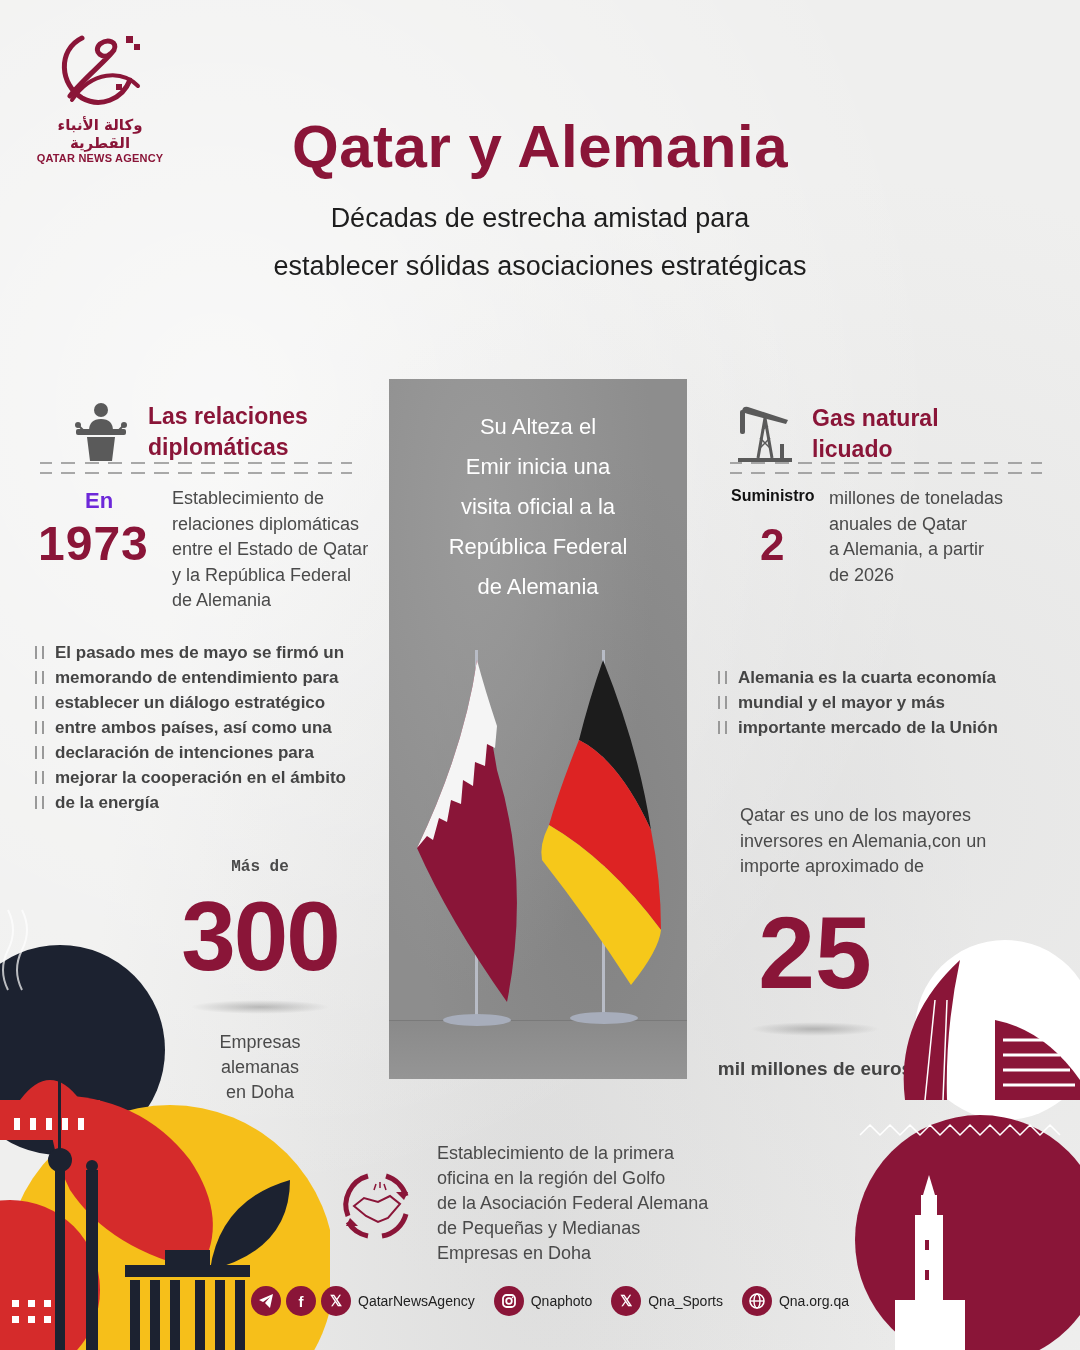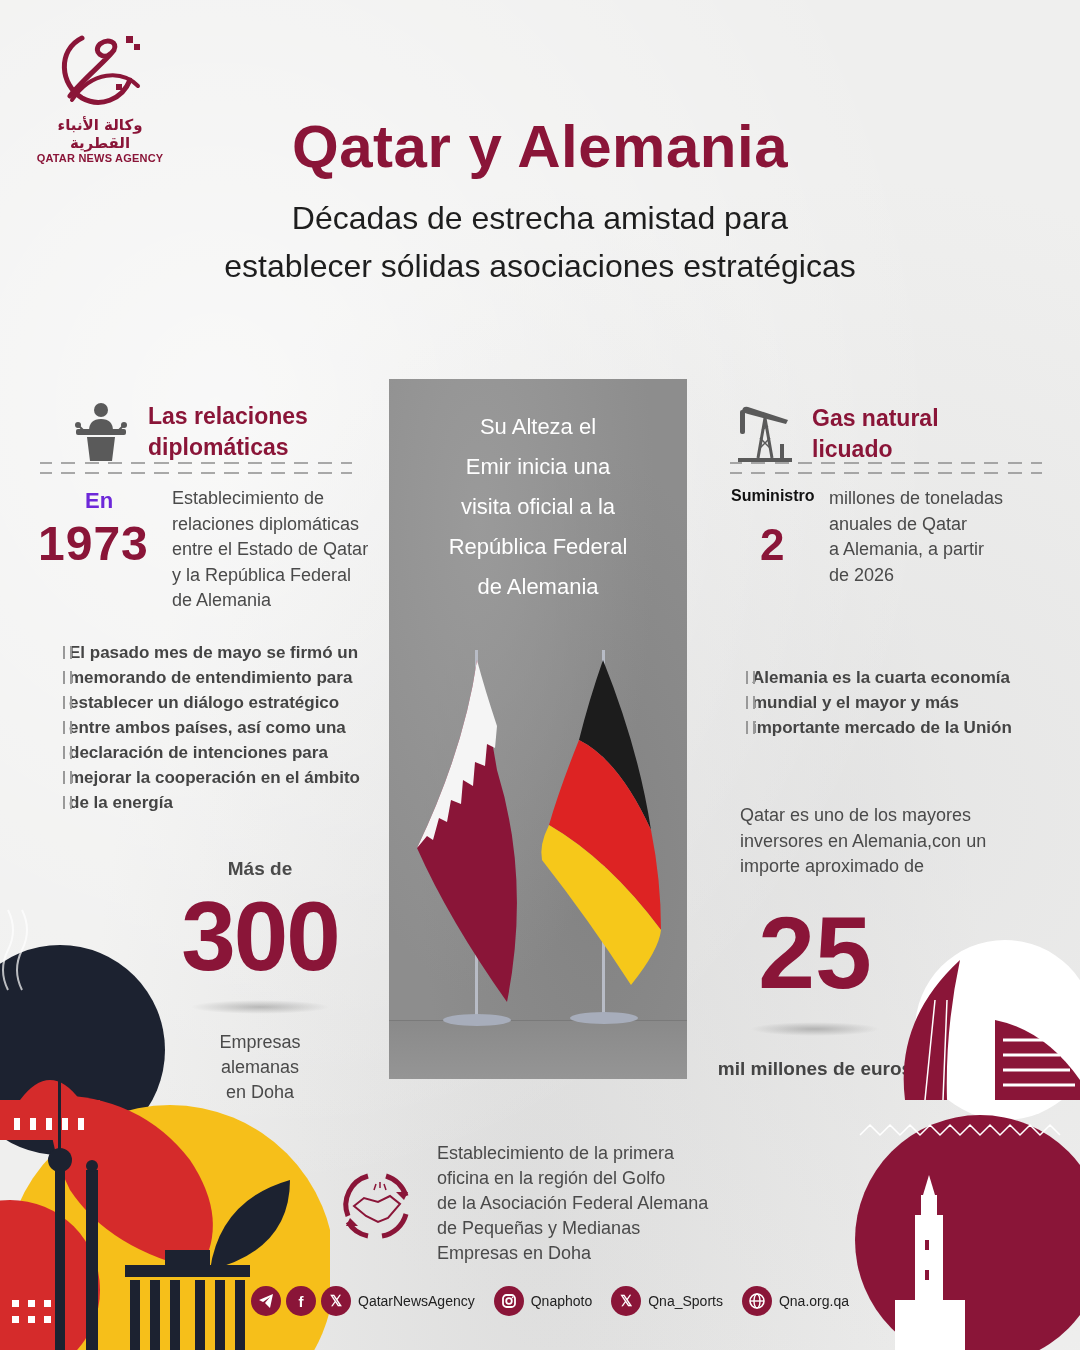--- a/index.html
+++ b/index.html
@@ -17,53 +17,53 @@
   .abs { position: absolute; }
 
   
   #logo { left: 30px; top: 30px; width: 140px; text-align: center; }
   #logo svg { display: block; margin: 0 auto; }
   #logo .ar { font-family: "DejaVu Sans", sans-serif; font-size: 15px; color: #8a1538; font-weight: bold; margin-top: 4px; }
   #logo .en { font-family: "Liberation Sans", sans-serif; font-size: 11px; color: #8a1538; font-weight: bold; letter-spacing: 0.2px; }
 
   
   #title { left: 0; width: 1080px; top: 112px; text-align: center; font-family: "Liberation Sans", sans-serif; font-weight: bold; font-size: 60px; color: #8a1538; letter-spacing: 0.5px; }
-  #subtitle { left: 0; width: 1080px; top: 194px; text-align: center; font-family: "Liberation Sans", sans-serif; font-size: 32px; line-height: 48px; color: #1e1e1e; }
+  #subtitle { left: 0; width: 1080px; top: 194px; text-align: center; font-family: "Liberation Sans", sans-serif; font-size: 27px; line-height: 48px; color: #1e1e1e; }
 
   
   .sec-head { display: flex; align-items: center; margin-top: 19px; }
   .sec-title { font-family: "Liberation Sans", sans-serif; font-weight: bold; font-size: 23px; line-height: 31px; color: #8a1538; }
   .dashes { height: 12px; border-top: 2px dashed #7a7a7a; border-bottom: 2px dashed #7a7a7a; opacity: 0.7; }
   .dashes { border-image: repeating-linear-gradient(90deg, #888 0 14px, transparent 14px 23px) 2; }
 
   #dip-head { left: 70px; top: 382px; }
   #dip-dash { left: 40px; top: 462px; width: 312px; }
   #gas-head { left: 738px; top: 384px; }
   #gas-dash { left: 730px; top: 462px; width: 312px; }
 
   #en-label { left: 85px; top: 488px; font-family: "Liberation Sans", sans-serif; font-weight: bold; font-size: 22px; color: #6d28d9; }
   #year { left: 38px; top: 516px; font-family: "Liberation Sans", sans-serif; font-weight: bold; font-size: 48px; color: #8a1538; letter-spacing: 1px; }
   #dip-text { left: 172px; top: 486px; width: 220px; font-family: "Liberation Sans", sans-serif; font-size: 18px; line-height: 25.5px; color: #4a4a4a; }
 
   #sum-label { left: 731px; top: 487px; font-family: "Liberation Sans", sans-serif; font-weight: bold; font-size: 16px; color: #111; }
   #sum-num { left: 760px; top: 520px; font-family: "Liberation Sans", sans-serif; font-weight: bold; font-size: 44px; color: #8a1538; }
   #gas-text { left: 829px; top: 486px; width: 220px; font-family: "Liberation Sans", sans-serif; font-size: 18px; line-height: 25.5px; color: #4a4a4a; }
   .bar-block { font-family: "Liberation Sans", sans-serif; font-weight: bold; font-size: 17px; line-height: 25px; color: #444; }
-  .bar-block .line { position: relative; padding-left: 6px; white-space: nowrap; margin-left: 28px; }
+  .bar-block .line { position: relative; padding-left: 20px; white-space: nowrap; }
   .bar-block .line::before {
     content: ""; position: absolute; left: 0; top: 6px; width: 2px; height: 13px; background: #999;
     box-shadow: 7px 0 0 #999;
   }
   #memo { left: 35px; top: 640px; }
   #econ { left: 718px; top: 665px; }
 
   #inv-text { left: 740px; top: 803px; width: 290px; font-family: "Liberation Sans", sans-serif; font-size: 18px; line-height: 25.5px; color: #4a4a4a; }
 
   
-  #mas-de { left: 160px; top: 858px; width: 200px; text-align: center; font-family: Liberation Sans, sans-serif; font-weight: bold; font-size: 19px; color: #4a4a4a; }
+  #mas-de { left: 160px; top: 858px; width: 200px; text-align: center; font-family: Liberation Mono, monospace; font-weight: bold; font-size: 16px; color: #4a4a4a; }
   #n300 { left: 150px; top: 880px; width: 220px; text-align: center; font-family: "Liberation Sans", sans-serif; font-weight: bold; font-size: 98px; color: #8a1538; letter-spacing: -2px; }
   .shadow { height: 14px; border-radius: 50%; background: radial-gradient(ellipse, rgba(0,0,0,0.22), transparent 70%); }
   #sh300 { left: 190px; top: 1000px; width: 140px; }
   #emp { left: 170px; top: 1030px; width: 180px; text-align: center; font-family: "Liberation Sans", sans-serif; font-size: 18px; line-height: 25px; color: #4a4a4a; }
 
   #n25 { left: 720px; top: 895px; width: 190px; text-align: center; font-family: "Liberation Sans", sans-serif; font-weight: bold; font-size: 102px; color: #8a1538; }
   #sh25 { left: 750px; top: 1022px; width: 130px; }
   #mil { left: 700px; top: 1058px; width: 230px; text-align: center; font-family: "Liberation Sans", sans-serif; font-weight: bold; font-size: 19px; color: #444; }
 
   

